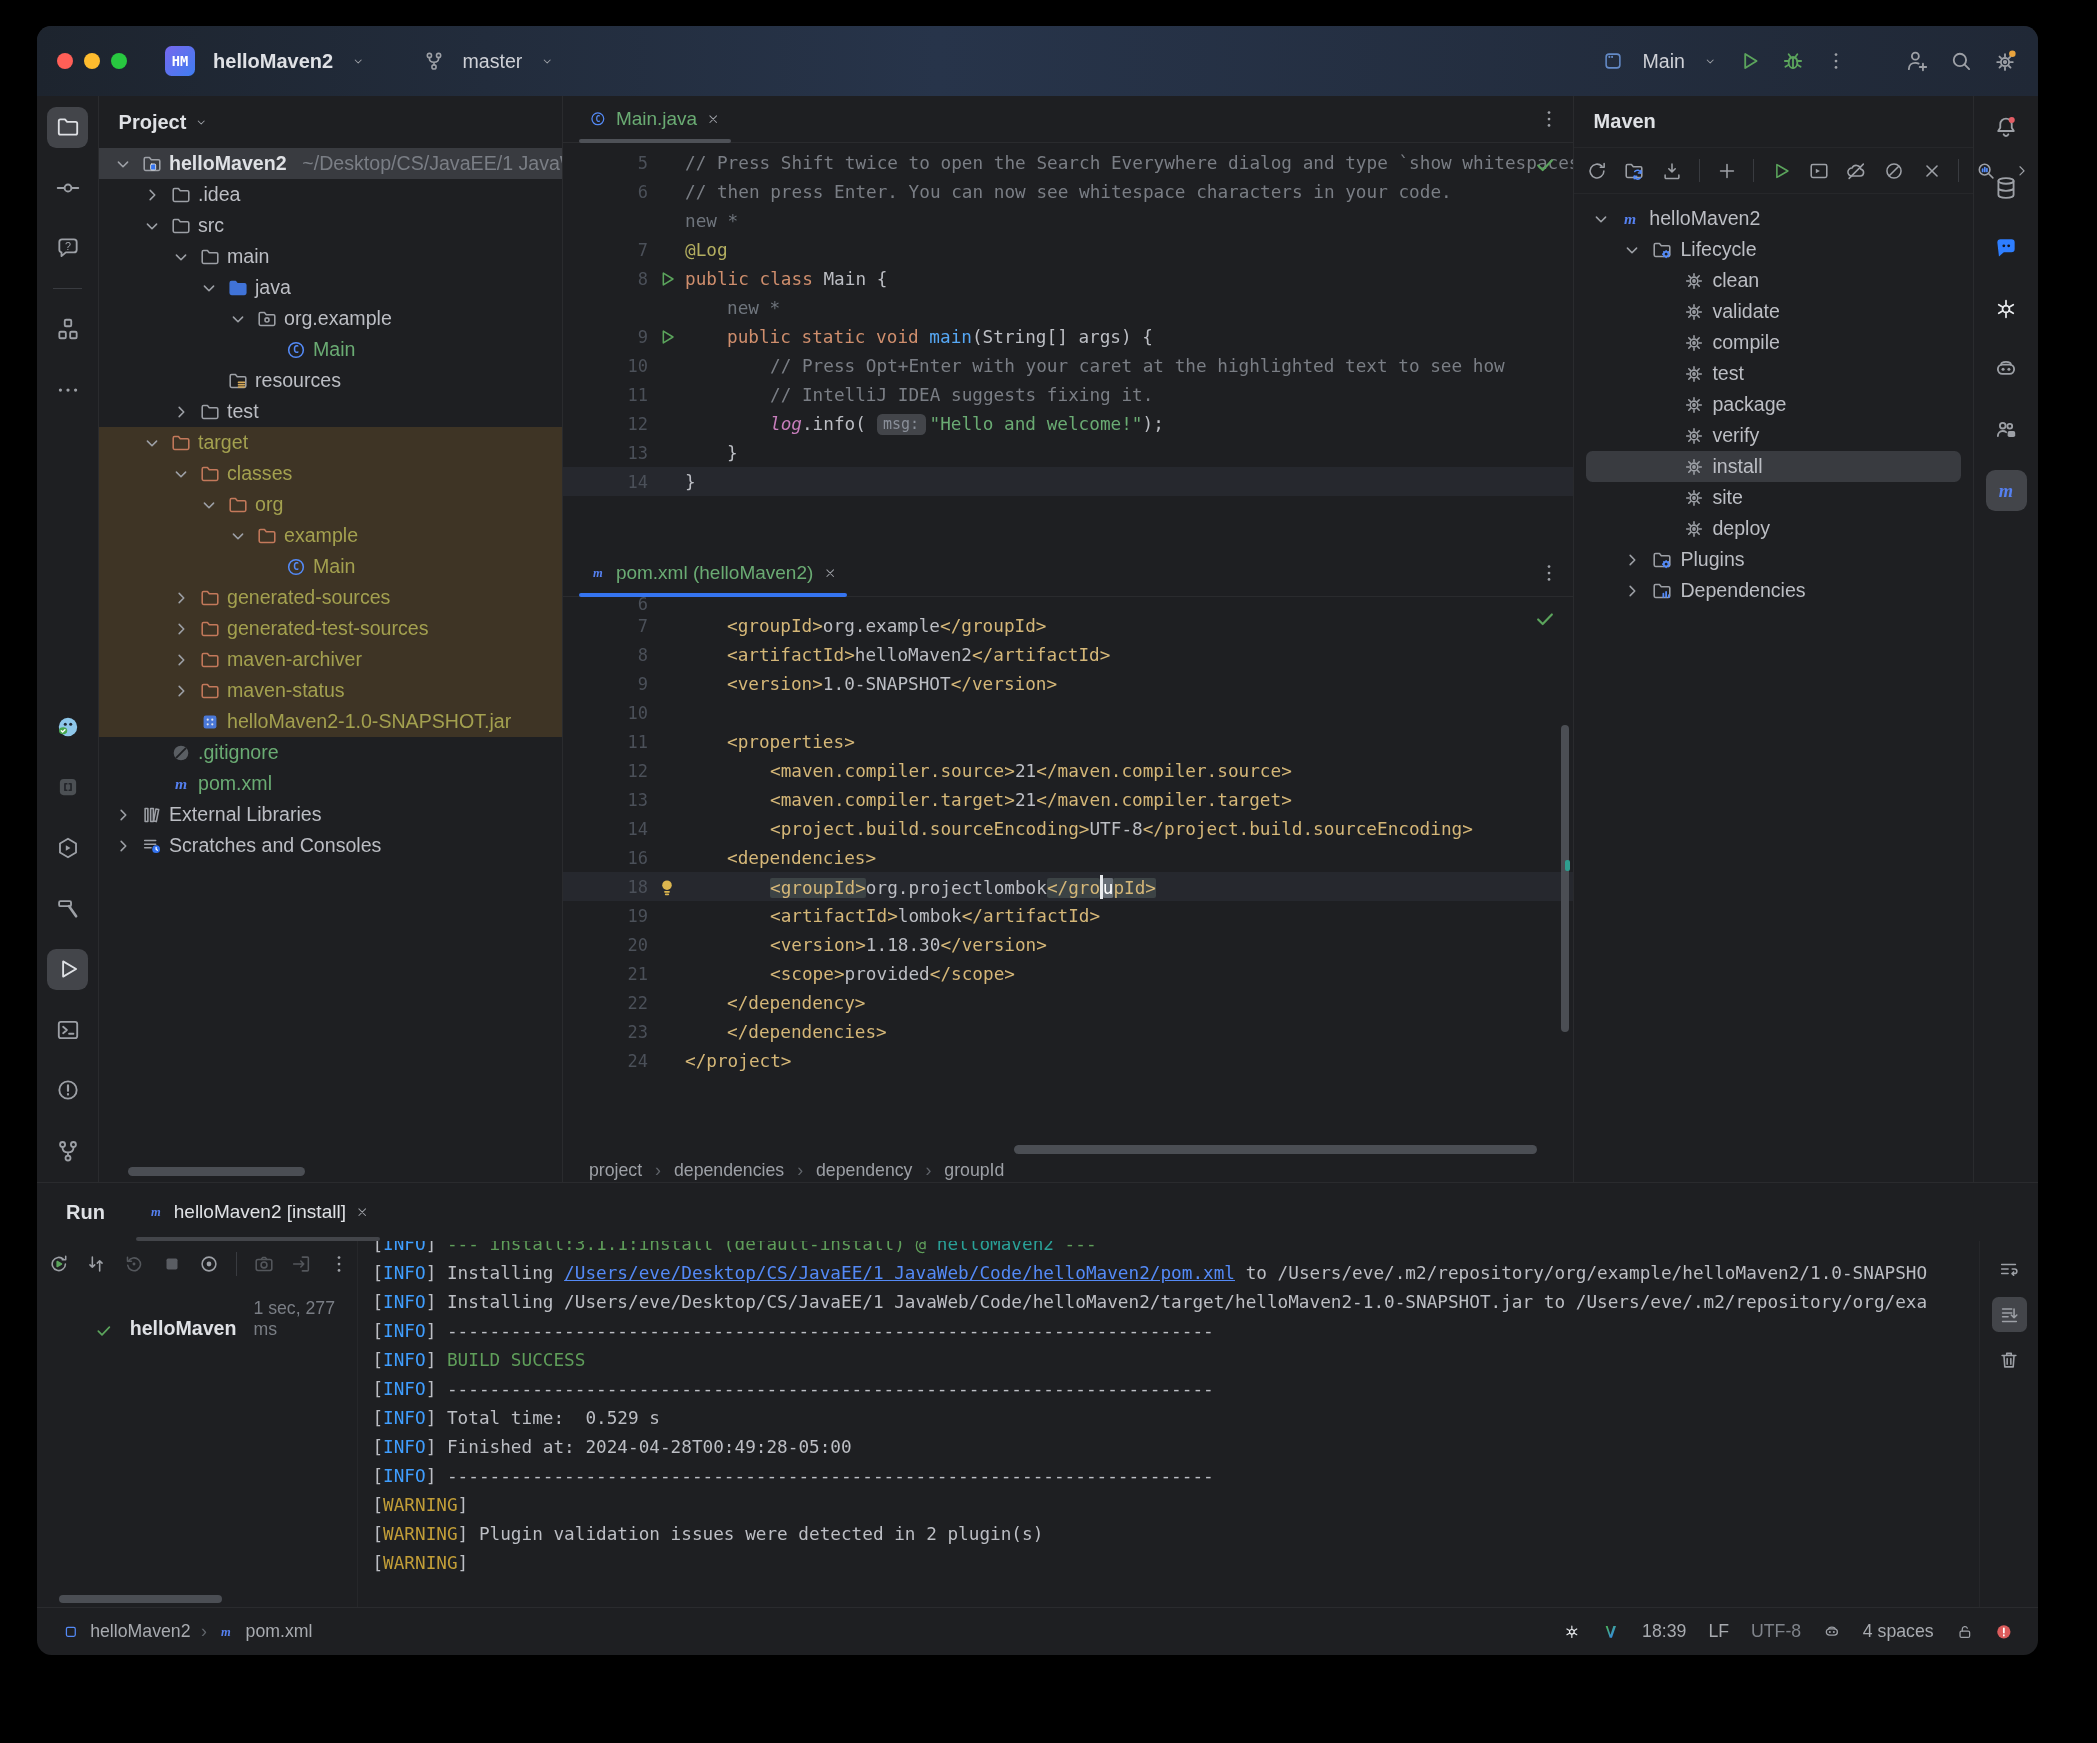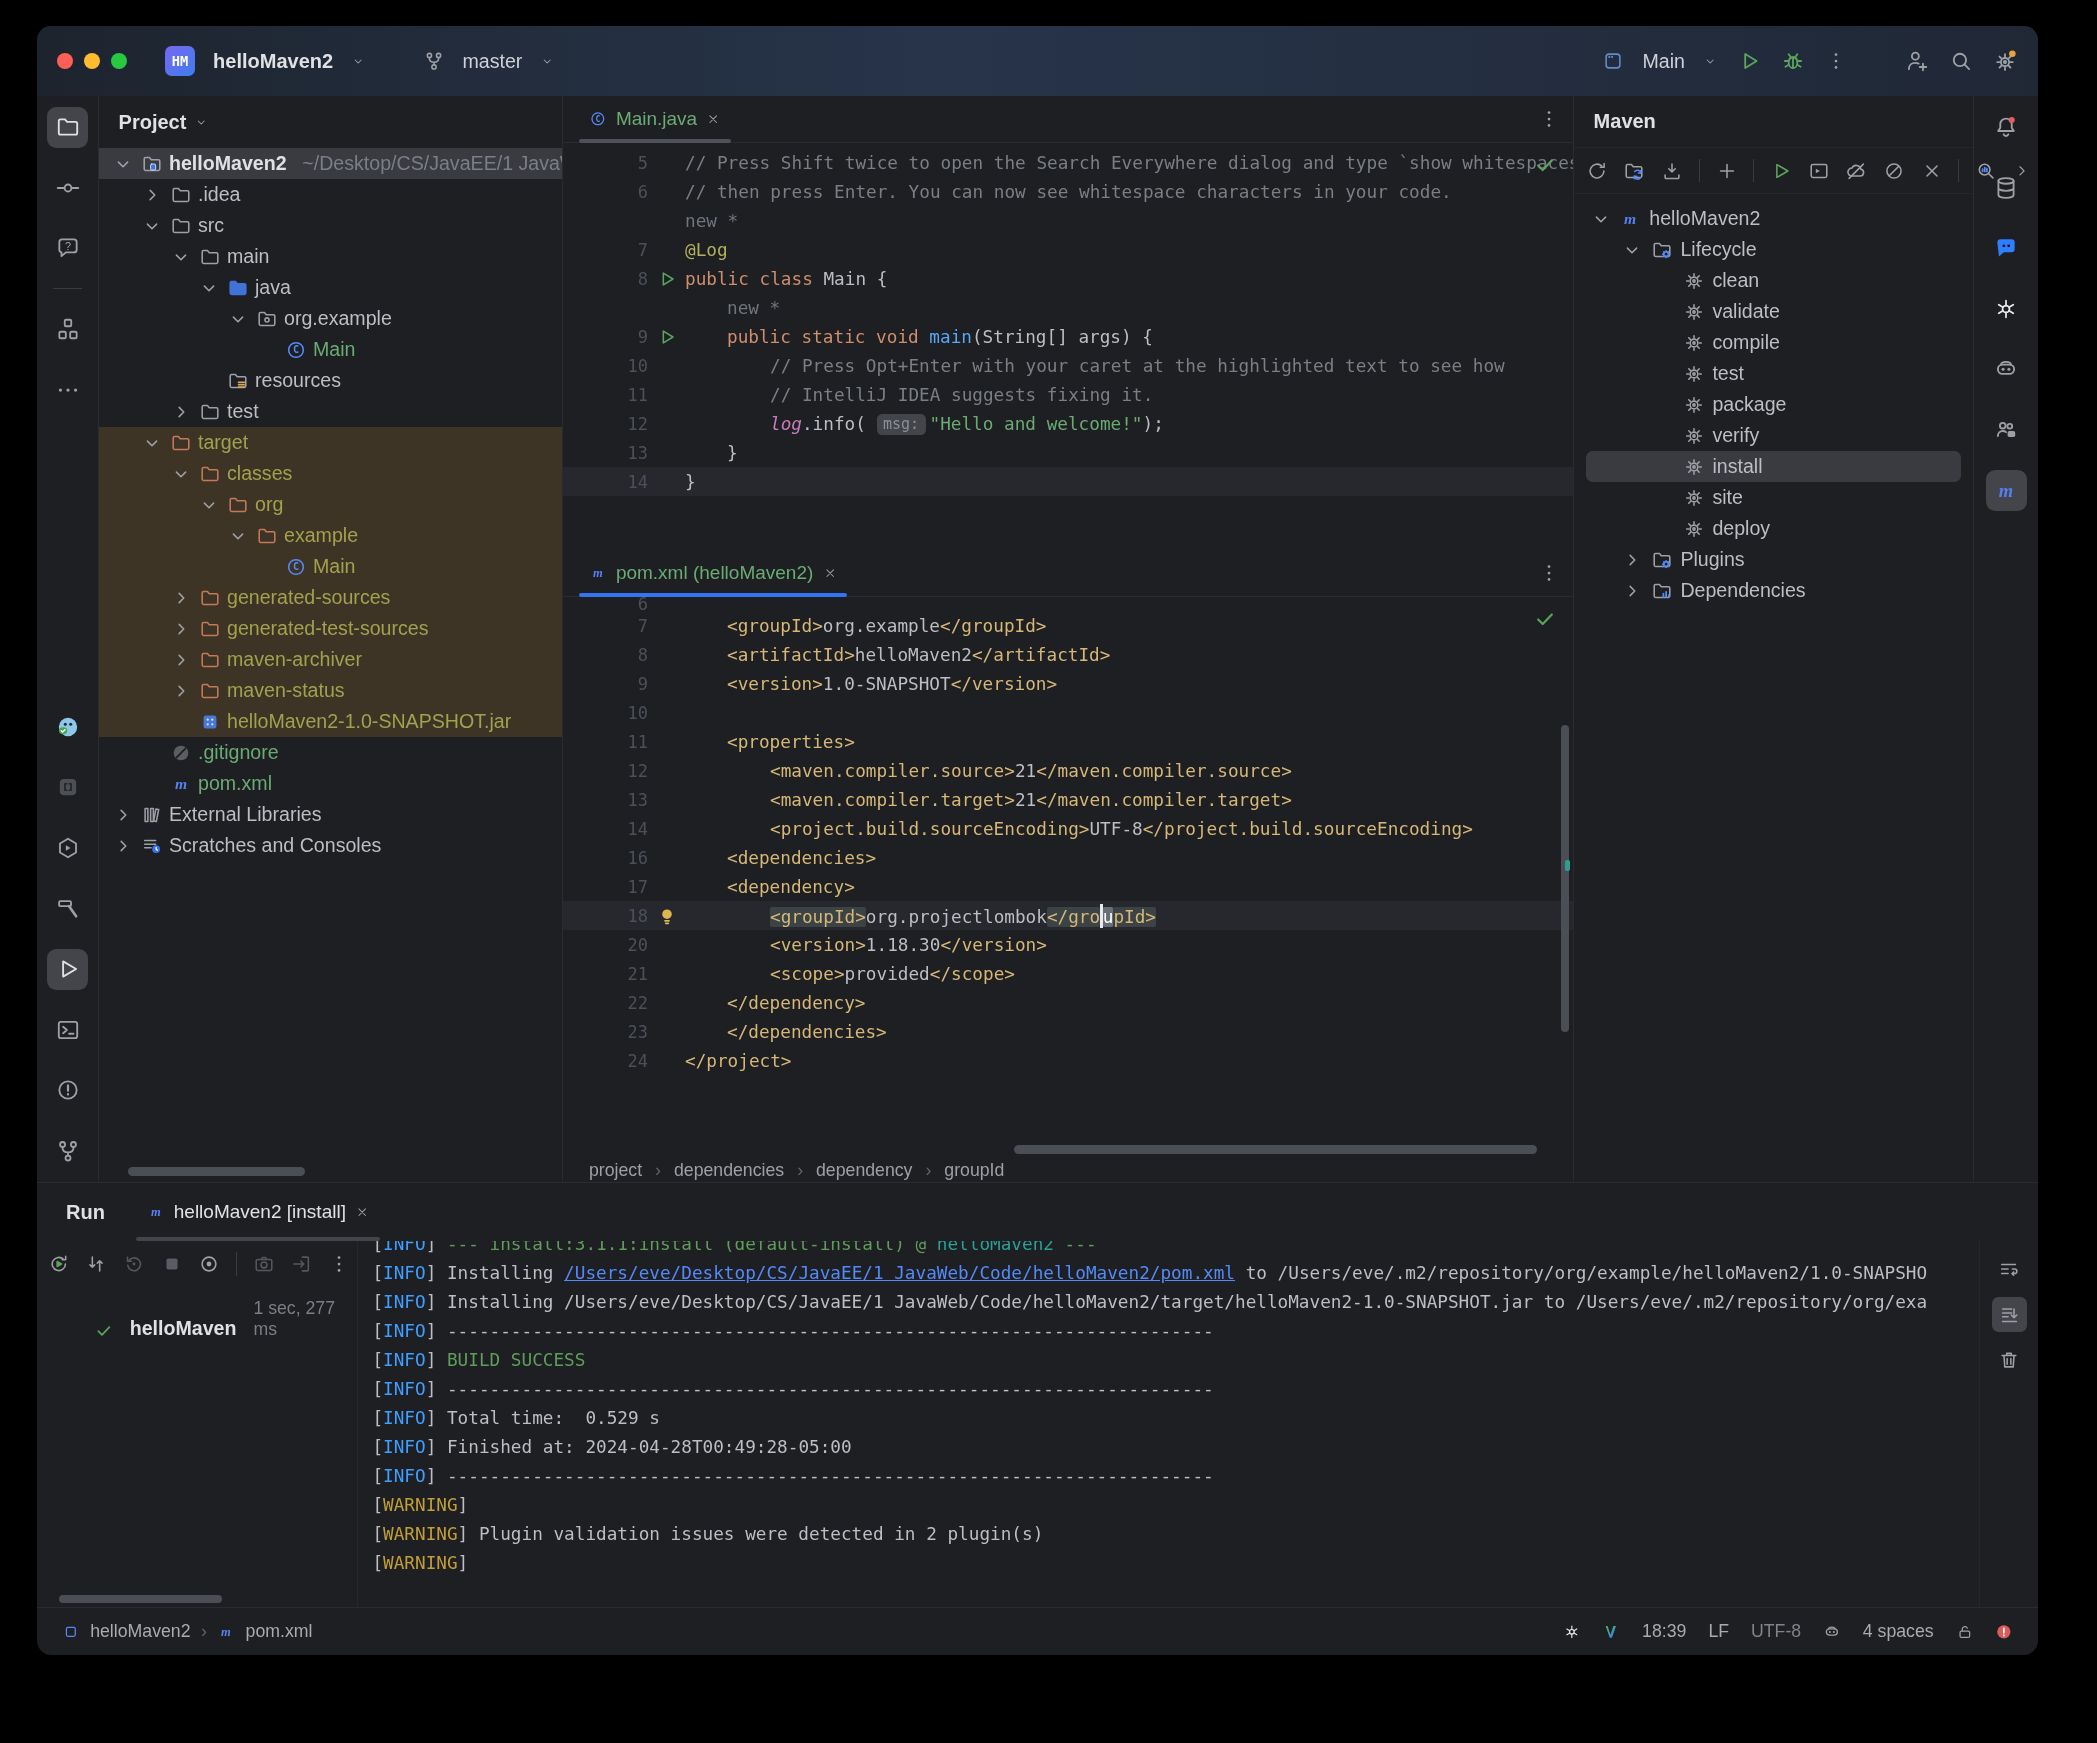--- a/index.html
+++ b/index.html
@@ -798,36 +798,36 @@
           <div class="crow">
             <span class="gut">14</span>
             <span class="gic"></span>
             <span class="cline" style="padding-left:85px"><span class="tk-tag">&lt;project.build.sourceEncoding&gt;</span><span class="tk-txt">UTF-8</span><span class="tk-tag">&lt;/project.build.sourceEncoding&gt;</span></span>
           </div>
           <div class="crow">
             <span class="gut">16</span>
             <span class="gic"></span>
             <span class="cline" style="padding-left:42px"><span class="tk-tag">&lt;dependencies&gt;</span></span>
           </div>
-          <div class="crow">
-            <span class="gut">17</span>
-            <span class="gic"></span>
-            <span class="cline" style="padding-left:42px"><span class="tk-tag">&lt;dependency&gt;</span></span>
-          </div>
           <div class="crow hl">
             <span class="gut">18</span>
             <span class="gic">
               <span class="ic ">
                 <svg viewBox="0 0 24 24" fill="none" stroke="currentColor" stroke-width="1.7" stroke-linecap="round" stroke-linejoin="round">
                   <circle cx="12" cy="10" r="5.2" fill="#dcb64f" stroke="none"></circle>
                   <path d="M9.8 17.3h4.4M10.6 20h2.8" stroke="#dcb64f" stroke-width="1.9"></path>
                 </svg>
               </span>
             </span>
             <span class="cline" style="padding-left:85px"><span class="tk-tagocc">&lt;groupId&gt;</span><span class="tk-txt">org.projectlombok</span><span class="tk-tagocc">&lt;/gro</span><span class="caret"></span><span class="tk-blk">u</span><span class="tk-tagocc">pId&gt;</span></span>
+          </div>
+          <div class="crow">
+            <span class="gut">19</span>
+            <span class="gic"></span>
+            <span class="cline" style="padding-left:85px"><span class="tk-tag">&lt;artifactId&gt;</span><span class="tk-txt">lombok</span><span class="tk-tag">&lt;/artifactId&gt;</span></span>
           </div>
           <div class="crow">
             <span class="gut">20</span>
             <span class="gic"></span>
             <span class="cline" style="padding-left:85px"><span class="tk-tag">&lt;version&gt;</span><span class="tk-txt">1.18.30</span><span class="tk-tag">&lt;/version&gt;</span></span>
           </div>
           <div class="crow">
             <span class="gut">21</span>
             <span class="gic"></span>
             <span class="cline" style="padding-left:85px"><span class="tk-tag">&lt;scope&gt;</span><span class="tk-txt">provided</span><span class="tk-tag">&lt;/scope&gt;</span></span>

